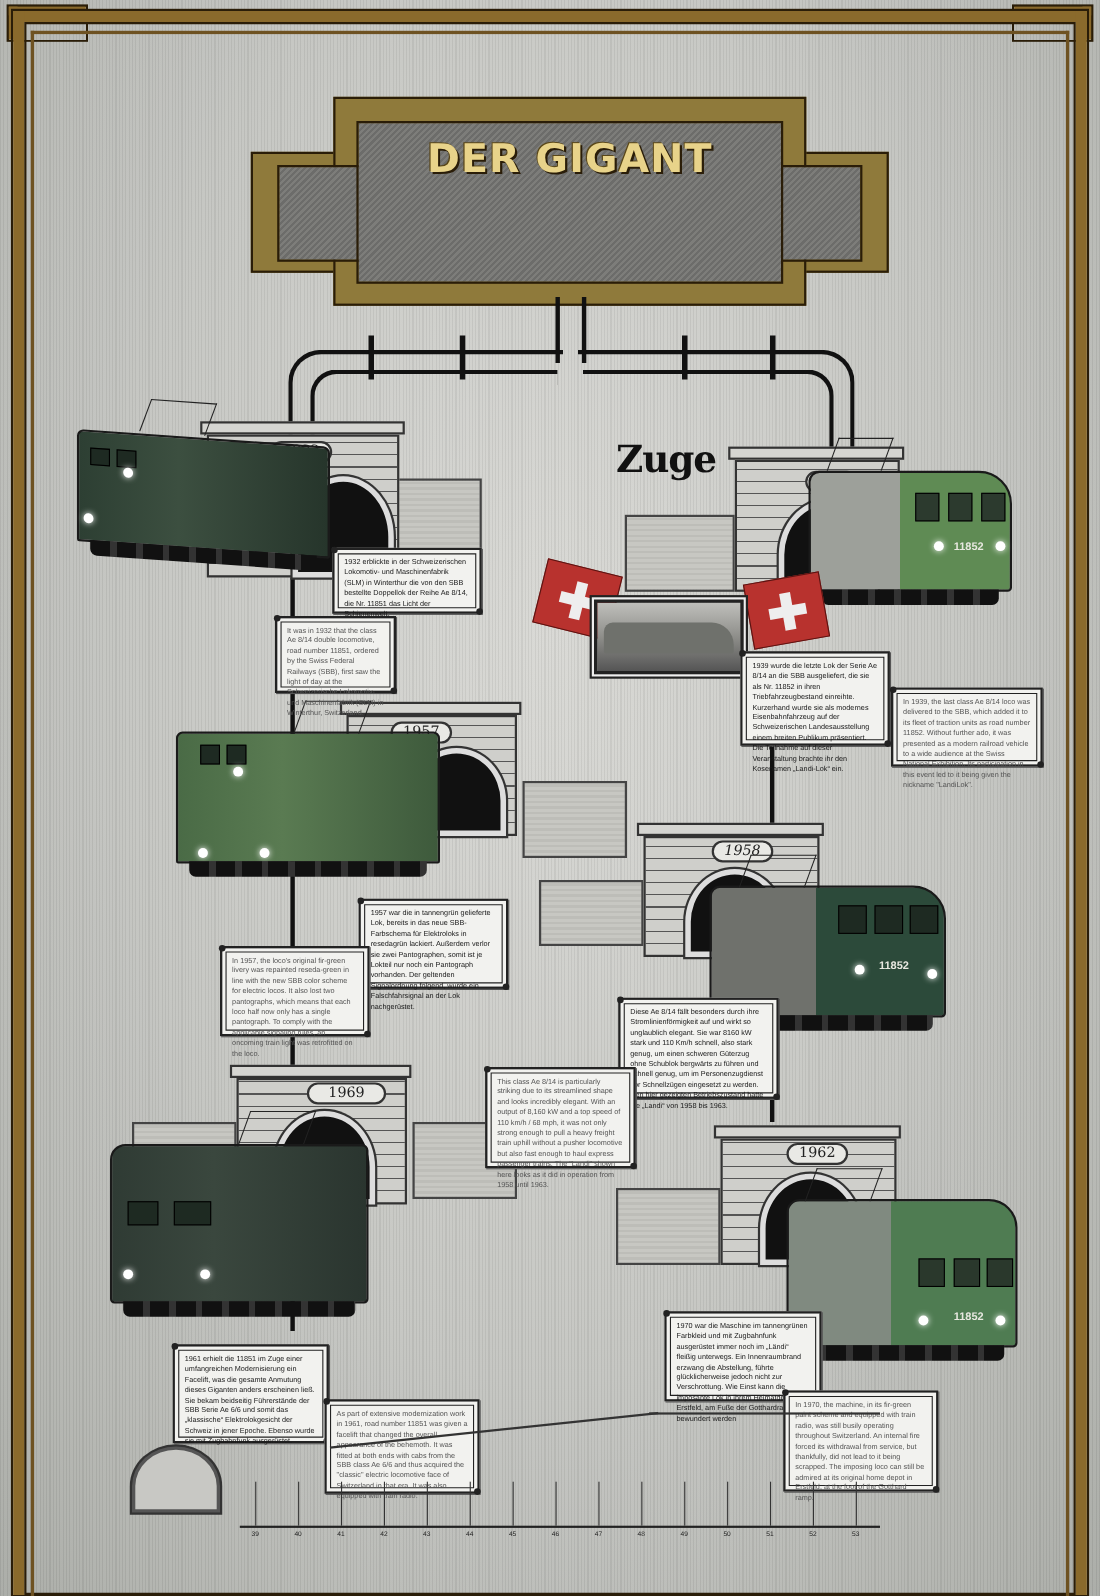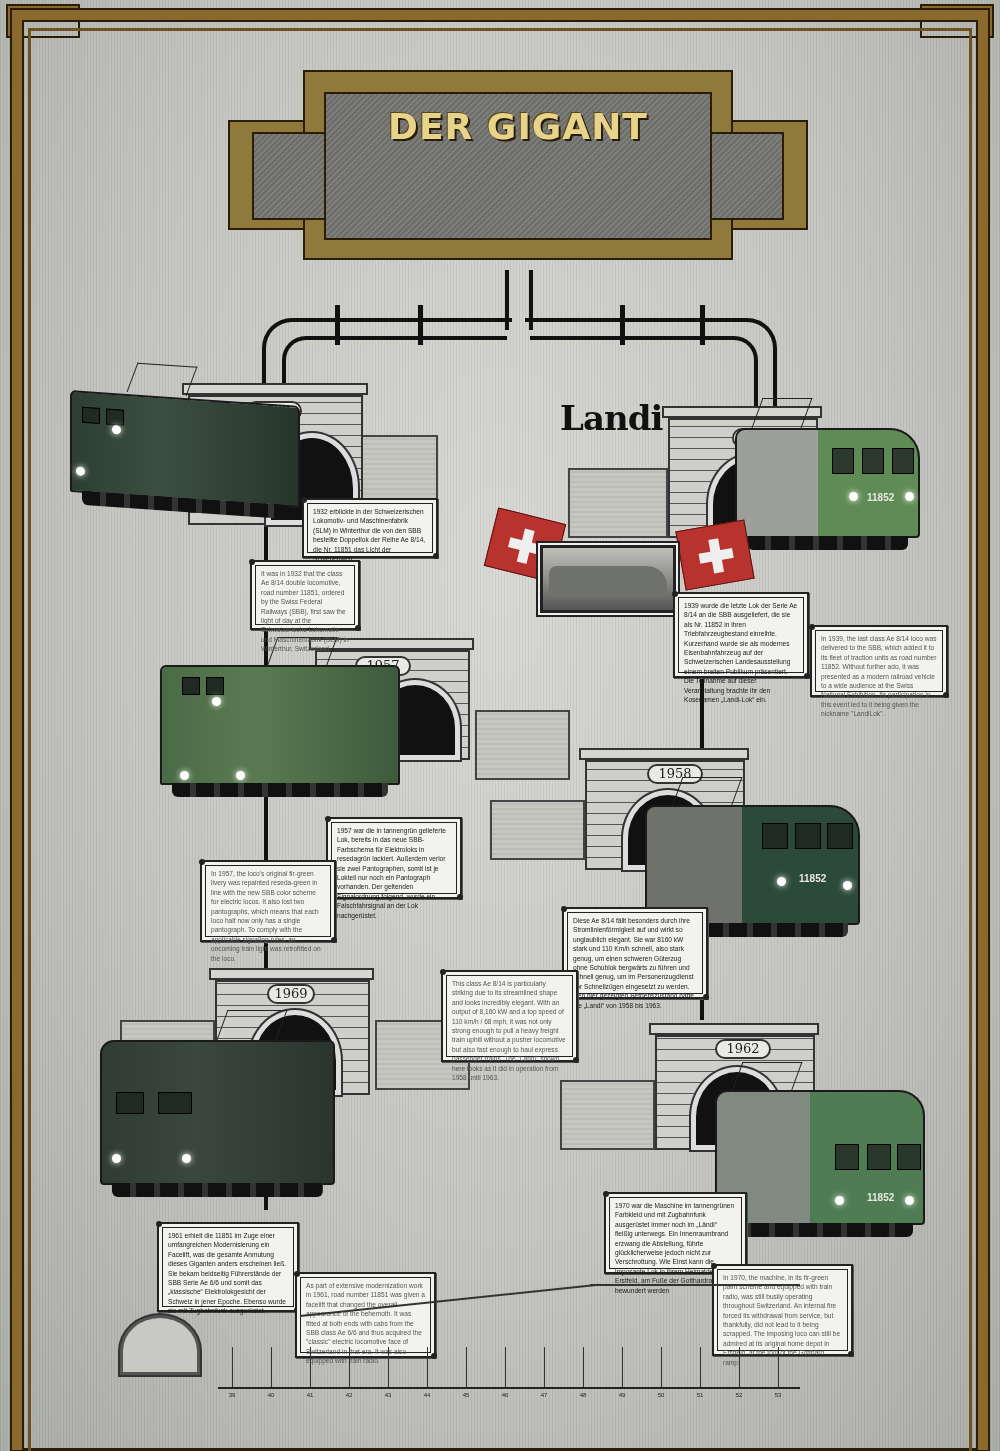--- a/index.html
+++ b/index.html
@@ -30,21 +30,21 @@
   }
   .frame-corner {
     position: absolute; top: 6px; width: 70px; height: 30px;
     border: 8px solid #8a6a2c; box-shadow: 0 0 0 2px #2a1d08;
   }
   .frame-corner.left { left: 8px; border-right: none; border-bottom: none; }
   .frame-corner.right { right: 8px; border-left: none; border-bottom: none; }
 
   
   .title-plate {
-    position: absolute; left: 228px; top: 70px; width: 580px; height: 190px;
+    position: absolute; left: 228px; top: 88px; width: 580px; height: 190px;
   }
   .title-plate .outer {
     position: absolute; left: 0; top: 50px; width: 580px; height: 110px;
     background: #8f7a3b; border: 2px solid #2a1d08;
   }
   .title-plate .mid {
     position: absolute; left: 75px; top: 0; width: 430px; height: 190px;
     background: #8f7a3b; border: 2px solid #2a1d08;
   }
   .title-plate .core {
@@ -166,21 +166,21 @@
   <div class="track" style="left:530px; top:336px; width:228px; height:80px; border-left:none; border-bottom:none; border-radius:0 24px 0 0;"></div>
   <div class="tie" style="left:335px; top:305px;"></div>
   <div class="tie" style="left:418px; top:305px;"></div>
   <div class="tie" style="left:620px; top:305px;"></div>
   <div class="tie" style="left:700px; top:305px;"></div>
   <div class="track" style="left:505px; top:270px; width:28px; height:60px; border-top:none; border-bottom:none;"></div>
 
   <div class="track" style="left:264px; top:510px; width:0; height:700px; border-width:0 0 0 4px;"></div>
   <div class="track" style="left:700px; top:660px; width:0; height:360px; border-width:0 0 0 4px;"></div>
 
-  <div class="landi">Landi</div>
+  <div class="landi">Zuge</div>
 
   <div class="tunnel" style="left:188px; top:395px;">
     <div class="wing" style="left:170px; top:40px; width:80px; height:90px;"></div>
     <div class="roof" style="width:186px;"></div>
     <div class="portal" style="left:0; top:0; width:175px; height:130px;"></div>
     <div class="arch" style="left:78px; top:38px; width:92px; height:92px;"></div>
     <div class="plaque" style="left:58px; top:6px; width:56px; height:20px;">1932</div>
   </div>
 
   <div class="tunnel" style="left:668px; top:418px;">
@@ -197,30 +197,30 @@
     <div class="portal" style="left:0; top:0; width:155px; height:110px;"></div>
     <div class="arch" style="left:55px; top:30px; width:90px; height:80px;"></div>
     <div class="plaque" style="left:40px; top:6px; width:56px; height:20px;">1957</div>
   </div>
 
   <div class="tunnel" style="left:585px; top:760px;">
     <div class="wing" style="left:-95px; top:40px; width:95px; height:60px;"></div>
     <div class="roof" style="width:170px;"></div>
     <div class="portal" style="left:0; top:0; width:160px; height:110px;"></div>
     <div class="arch" style="left:38px; top:30px; width:90px; height:80px;"></div>
-    <div class="plaque" style="left:62px; top:4px; width:56px; height:20px;">1958</div>
+    <div class="plaque" style="left:62px; top:4px; width:56px; height:20px;font-style:italic;">1958</div>
   </div>
 
   <div class="tunnel" style="left:215px; top:980px;">
     <div class="wing" style="left:-95px; top:40px; width:95px; height:70px;"></div>
     <div class="wing" style="left:160px; top:40px; width:95px; height:70px;"></div>
     <div class="roof" style="width:165px;"></div>
     <div class="portal" style="left:0; top:0; width:155px; height:115px;"></div>
     <div class="arch" style="left:34px; top:30px; width:92px; height:85px;"></div>
-    <div class="plaque" style="left:52px; top:4px; width:48px; height:20px;">1969</div>
+    <div class="plaque" style="left:64px; top:4px; width:72px; height:20px;">1969</div>
   </div>
 
   <div class="tunnel" style="left:655px; top:1035px;">
     <div class="wing" style="left:-95px; top:45px; width:95px; height:70px;"></div>
     <div class="roof" style="width:170px;"></div>
     <div class="portal" style="left:0; top:0; width:160px; height:115px;"></div>
     <div class="arch" style="left:36px; top:32px; width:92px; height:83px;"></div>
     <div class="plaque" style="left:60px; top:4px; width:56px; height:20px;">1962</div>
   </div>
 

